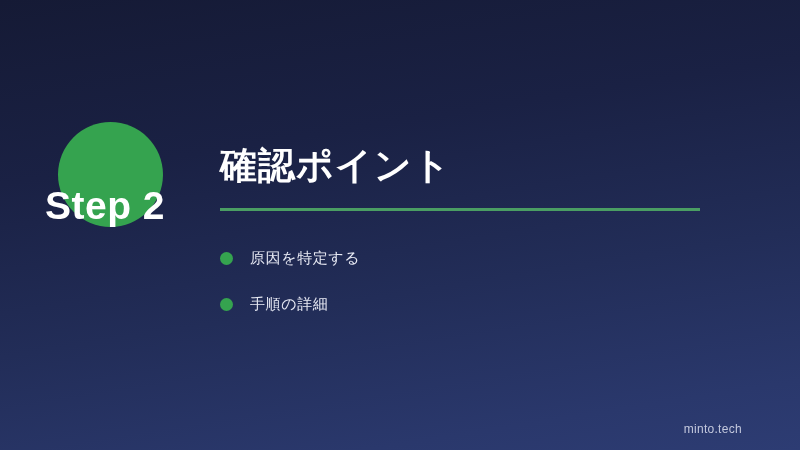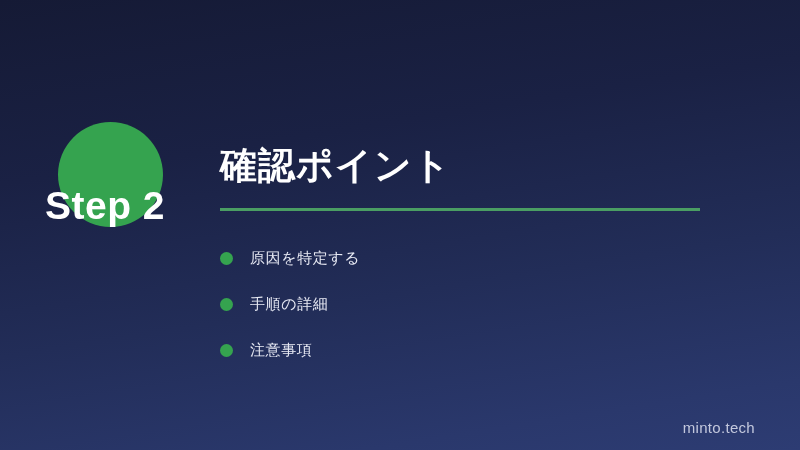--- a/index.html
+++ b/index.html
@@ -97,23 +97,23 @@
     font-size: 15px;
     color: #e8eaf4;
     letter-spacing: 0.6px;
     line-height: 20px;
     white-space: nowrap;
   }
 
   
   #footer-brand {
     position: absolute;
-    right: 45px;
+    right: 58px;
     bottom: 14px;
-    font-size: 15px;
+    font-size: 12px;
     color: #c3c8dd;
     letter-spacing: 0.3px;
     white-space: nowrap;
   }
 </style>
 </head>
 <body>
 
 <div id="slide">
 
@@ -128,22 +128,18 @@
 
     <div id="bullet-list">
       <div class="bullet-item">
         <span class="bullet-dot"></span>
         <span class="bullet-text">原因を特定する</span>
       </div>
       <div class="bullet-item">
         <span class="bullet-dot"></span>
         <span class="bullet-text">手順の詳細</span>
       </div>
-      <div class="bullet-item">
-        <span class="bullet-dot"></span>
-        <span class="bullet-text">注意事項</span>
-      </div>
     </div>
   </div>
 
   <div id="footer-brand">minto.tech</div>
 
 </div>
 
 </body></html>

